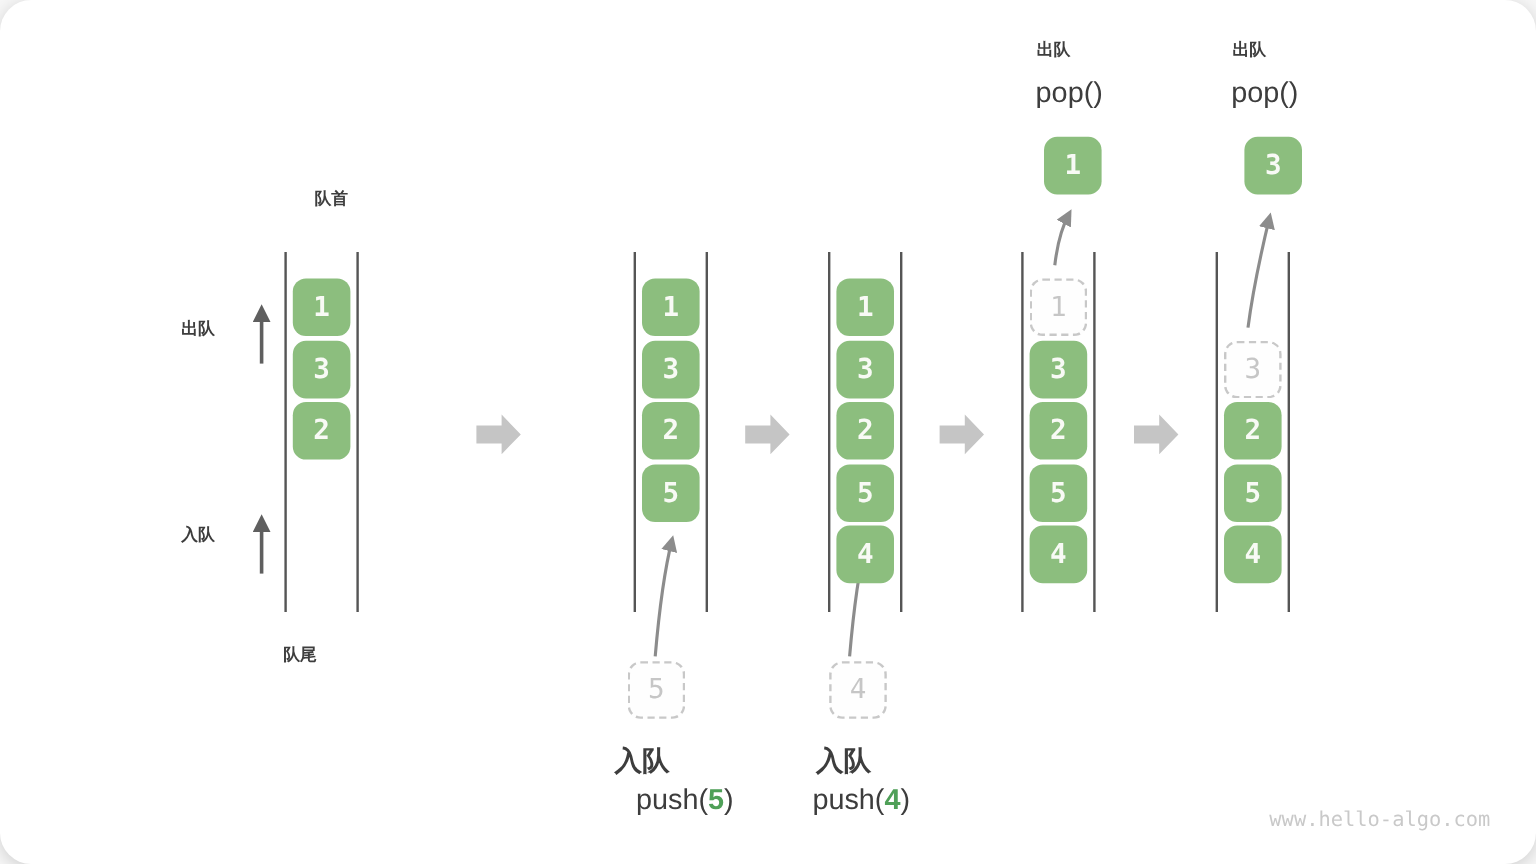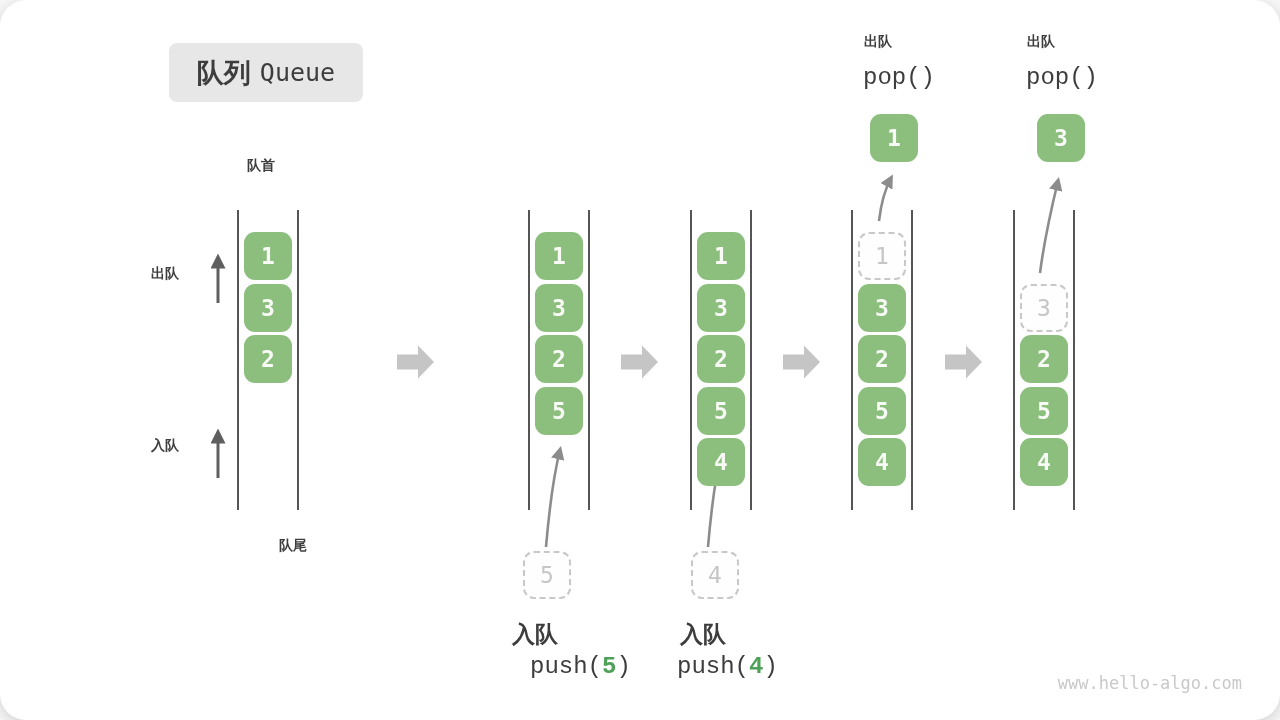--- a/index.html
+++ b/index.html
@@ -8,21 +8,21 @@
     background:#ffffff;border-radius:26px;overflow:hidden;
     box-shadow:0 3px 14px rgba(0,0,0,.16);
     font-family:"Liberation Sans",sans-serif;
   }
   .abs{position:absolute;}
   .cn{
     font-family:"Liberation Sans",sans-serif;font-weight:700;
     color:var(--text-dark);font-size:14px;white-space:nowrap;
   }
   .mono{
-    font-family:Liberation Mono, monospace;
+    font-family:Liberation Sans, sans-serif;
     color:var(--text-dark);font-size:24px;white-space:nowrap;
   }
   .title-box{
     left:169px;top:43px;width:194px;height:59px;border-radius:8px;
     background:var(--title-bg);display:flex;align-items:center;justify-content:center;gap:9px;
   }
   .title-box .zh{font-size:27px;font-weight:700;color:var(--text-dark);}
   .title-box .en{font-family:"DejaVu Sans Mono","Liberation Mono",monospace;font-size:25px;color:var(--text-dark);}
   .wall{position:absolute;width:1.6px;top:210px;height:300px;background:var(--wall);}
   .qbox{
@@ -66,27 +66,23 @@
 
     <path d="M879,221 C881,204 885,189 891,178" stroke="#8C8C8C" stroke-width="2.6" fill="none" marker-end="url(#ah-gray)"></path>
     <path d="M1040,273 C1044,242 1051,210 1058,181" stroke="#8C8C8C" stroke-width="2.6" fill="none" marker-end="url(#ah-gray)"></path>
 
     <polygon points="397,354.5 418,354.5 418,345.5 434,362 418,378.5 418,369.5 397,369.5" fill="#C5C5C5"></polygon>
     <polygon points="621,354.5 642,354.5 642,345.5 658,362 642,378.5 642,369.5 621,369.5" fill="#C5C5C5"></polygon>
     <polygon points="783,354.5 804,354.5 804,345.5 820,362 804,378.5 804,369.5 783,369.5" fill="#C5C5C5"></polygon>
     <polygon points="945,354.5 966,354.5 966,345.5 982,362 966,378.5 966,369.5 945,369.5" fill="#C5C5C5"></polygon>
   </svg>
 
-  <div class="abs title-box">
-    <span class="zh">队列</span>
-    <span class="en">Queue</span>
-  </div>
 
-  <div class="abs cn ctr" style="left:221px;top:157px;width:80px;">队首</div>
-  <div class="abs cn ctr" style="left:227px;top:537px;width:80px;text-align:right;">队尾</div>
+  <div class="abs cn ctr" style="left:236px;top:157px;width:80px;">队首</div>
+  <div class="abs cn ctr" style="left:210px;top:537px;width:80px;">队尾</div>
 
   <div class="abs cn" style="left:151px;top:265px;">出队</div>
   <div class="abs cn" style="left:151px;top:437px;">入队</div>
 
   <div class="wall" style="left:237px;"></div>
   <div class="wall" style="left:297px;"></div>
   <div class="qbox" style="left:244px;top:232px;">1</div>
   <div class="qbox" style="left:244px;top:284px;">3</div>
   <div class="qbox" style="left:244px;top:335px;">2</div>
 

